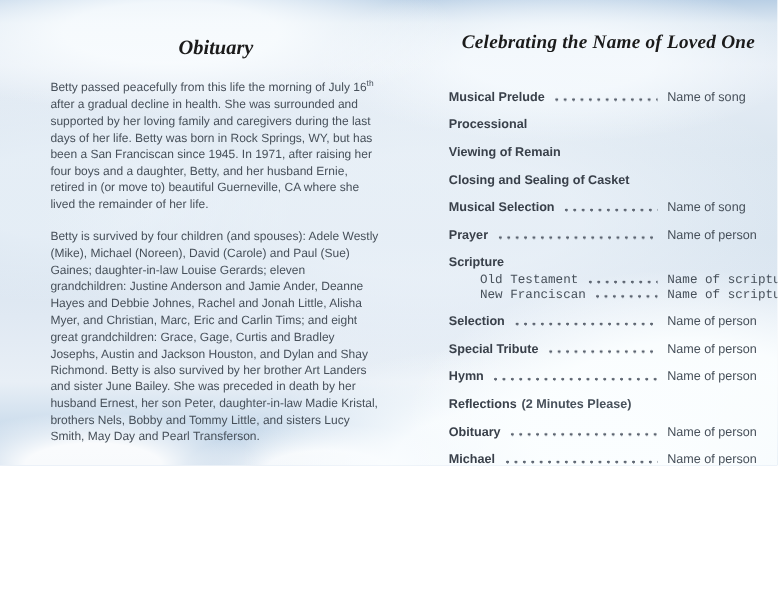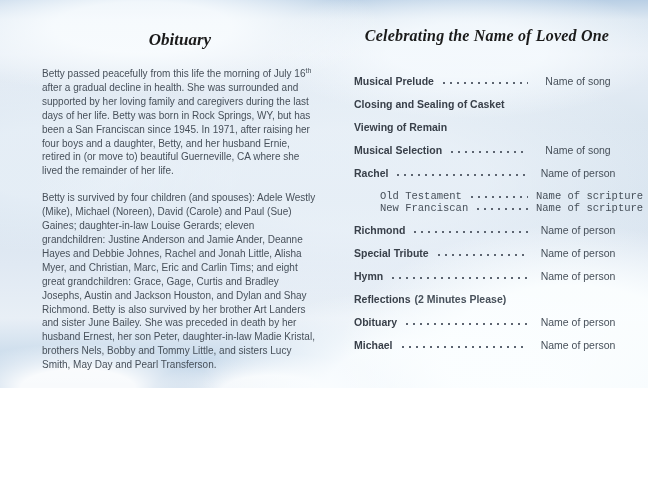--- a/index.html
+++ b/index.html
@@ -24,21 +24,21 @@
       radial-gradient(ellipse 420px 170px at 55% 46%, rgba(242,247,252,0.55) 30%, rgba(255,255,255,0) 78%),
       radial-gradient(ellipse 260px 120px at 8% 42%, rgba(236,243,250,0.6) 30%, rgba(255,255,255,0) 75%),
       linear-gradient(180deg,
         #b9cfe5 0%, #dde8f2 5%, #e7eef6 14%, #dbe6f0 32%,
         #d8e4ef 52%, #e0e9f3 68%, #e8eff6 82%, #cbdcec 92%, #a5c1dd 100%);
   }
 
   .page-col { position:absolute; }
 
   .left-page { left:42px; top:30px; width:276px; }
-  .right-page { left:354px; top:27px; width:266px; }
+  .right-page { left:374px; top:27px; width:266px; }
 
   .page-title {
     font-family:"Liberation Serif", serif;
     font-style:italic; font-weight:bold;
     color:#1b1b1b;
     text-align:center;
     margin:0;
   }
   .left-page .page-title { font-size:17px; margin-bottom:17px; }
   .right-page .page-title { font-size:16px; margin-bottom:30px; letter-spacing:0.2px; }
@@ -55,21 +55,21 @@
   }
   .program-row .lbl { font-weight:bold; white-space:nowrap; }
   .program-row .suffix { font-weight:bold; margin-left:4px; color:#47505a; }
   .program-row .leader {
     flex:1; height:9px; align-self:flex-end;
     margin:0 8px 1px 8px;
     background-image:radial-gradient(circle at 2px 5px, #5c6470 1px, rgba(0,0,0,0) 1.4px);
     background-size:7px 9px;
     background-repeat:repeat-x;
   }
-  .program-row .val { flex:0 0 84px; width:84px; font-weight:normal; color:#47505a; white-space:nowrap;text-align:center; }
+  .program-row .val { flex:0 0 84px; width:84px; font-weight:normal; color:#47505a; white-space:nowrap; }
 
   .program-row.tight { margin-bottom:2px; }
   .program-row.sub { padding-left:26px; margin-bottom:0; min-height:12px;font-family:Liberation Mono, monospace; }
   .program-row.sub .lbl { font-weight:normal; color:#47505a; }
   .program-row.sub.gap-after { margin-bottom:10px; }
 </style>
 </head>
 <body>
 
 <div class="spread">
@@ -85,56 +85,62 @@
     <h1 class="page-title">Celebrating the Name of Loved One</h1>
 
     <div class="program">
 
       <div class="program-row">
         <span class="lbl">Musical Prelude</span>
         <span class="leader"></span>
         <span class="val">Name of song</span>
       </div>
 
-
       <div class="program-row">
-        <span class="lbl">Closing and Sealing of Casket</span>
+        <span class="lbl">Processional</span>
       </div>
 
       <div class="program-row">
         <span class="lbl">Viewing of Remain</span>
+      </div>
+
+      <div class="program-row">
+        <span class="lbl">Closing and Sealing of Casket</span>
       </div>
 
       <div class="program-row">
         <span class="lbl">Musical Selection</span>
         <span class="leader"></span>
         <span class="val">Name of song</span>
       </div>
 
       <div class="program-row">
-        <span class="lbl">Rachel</span>
+        <span class="lbl">Prayer</span>
         <span class="leader"></span>
         <span class="val">Name of person</span>
       </div>
 
+      <div class="program-row tight">
+        <span class="lbl">Scripture</span>
+      </div>
 
       <div class="program-row sub">
         <span class="lbl">Old Testament</span>
         <span class="leader"></span>
         <span class="val">Name of scripture</span>
       </div>
 
       <div class="program-row sub gap-after">
         <span class="lbl">New Franciscan</span>
         <span class="leader"></span>
         <span class="val">Name of scripture</span>
       </div>
 
       <div class="program-row">
-        <span class="lbl">Richmond</span>
+        <span class="lbl">Selection</span>
         <span class="leader"></span>
         <span class="val">Name of person</span>
       </div>
 
       <div class="program-row">
         <span class="lbl">Special Tribute</span>
         <span class="leader"></span>
         <span class="val">Name of person</span>
       </div>
 

